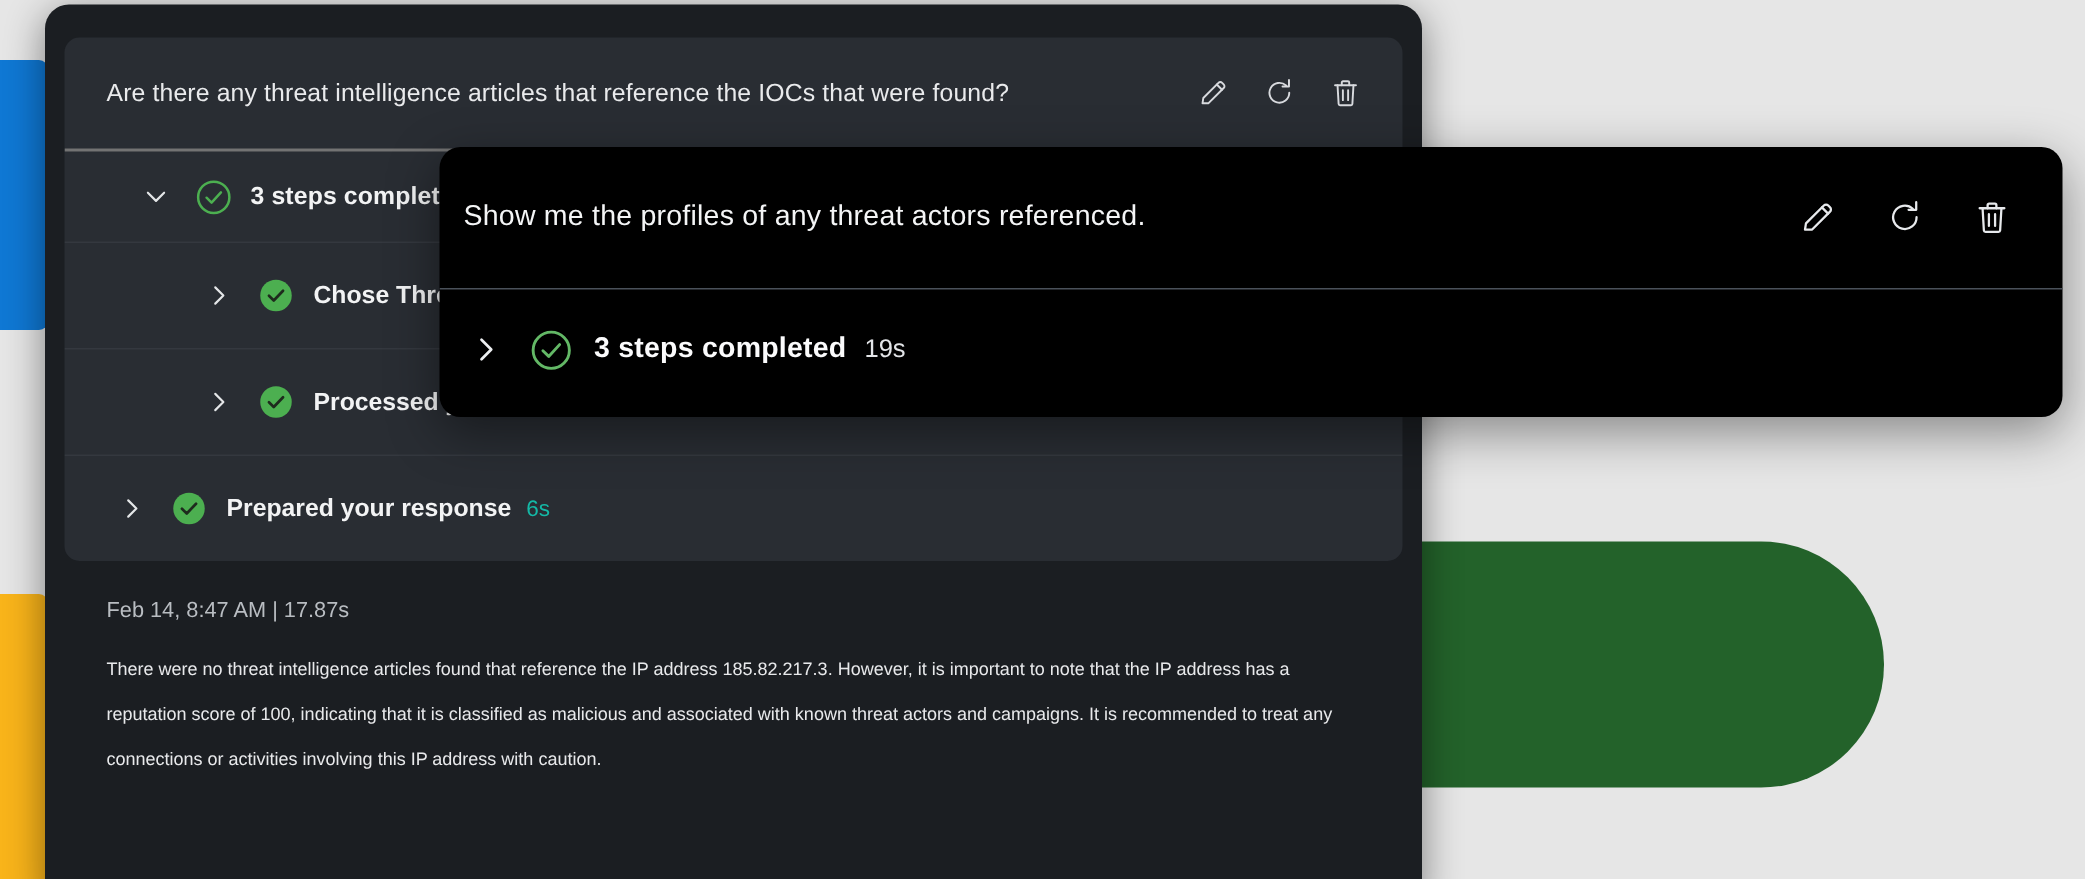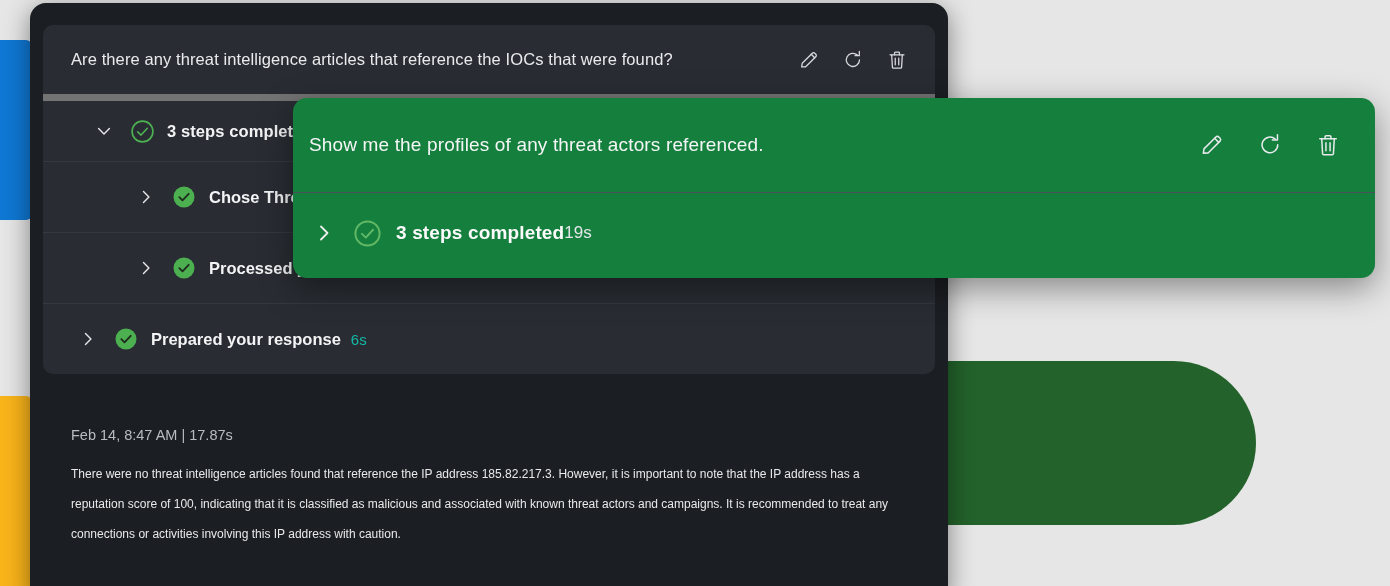--- a/index.html
+++ b/index.html
@@ -55,21 +55,21 @@
     border-radius: 10px;
     overflow: hidden;
   }
 
   .prompt-row {
     display: flex;
     align-items: center;
     height: 76px;
     padding: 0 14px 0 28px;
     box-sizing: border-box;
-    border-bottom: 7px solid #737373;
+    border-bottom: 2px solid #737373;
   }
   .prompt-text {
     flex: 1;
     color: #e9eaec;
     font-size: 16.5px;
     letter-spacing: 0.1px;
     white-space: nowrap;
   }
   .icon-group { display: flex; align-items: center; gap: 16px; padding-right: 10px; }
   .icon-btn {
@@ -131,21 +131,21 @@
 
   
   .check-outline { width: 25px; height: 25px; flex: none; }
   .check-filled  { width: 24px; height: 24px; flex: none; }
 
   
   #overlay-card {
     position: absolute;
     left: 293px; top: 98px;
     width: 1082px; height: 180px;
-    background: #15803d;
+    background: #000000;
     border-radius: 14px;
     box-shadow: 0 10px 34px rgba(0,0,0,0.42);
     overflow: hidden;
   }
   .ov-prompt-row {
     display: flex;
     align-items: center;
     height: 94px;
     padding: 0 20px 0 16px;
     box-sizing: border-box;
@@ -164,21 +164,21 @@
     padding-left: 16px;
     border-top: 1px solid #4a515a;
   }
   .ov-summary-label {
     color: #fbfbfc;
     font-size: 19px;
     font-weight: bold;
     margin-left: 14px;
     letter-spacing: 0.15px;
   }
-  .ov-dur { color: #e3e5e8; font-size: 17px; margin-left: 0; font-weight: normal; }
+  .ov-dur { color: #e3e5e8; font-size: 17px; margin-left: 12px; font-weight: normal; }
   .ov-chev { width: 30px; height: 30px; display:flex; align-items:center; justify-content:center; margin-right: 14px; cursor: pointer; }
   .ov-check { width: 29px; height: 29px; flex: none; }
 </style>
 </head>
 <body>
 
 <div class="bg-shape" id="shape-blue"></div>
 <div class="bg-shape" id="shape-yellow"></div>
 <div class="bg-shape" id="shape-green"></div>
 
@@ -261,21 +261,21 @@
       </div>
       <svg class="check-filled" viewBox="0 0 24 24">
         <circle cx="12" cy="12" r="10.5" fill="#4caf50"></circle>
         <polyline points="7.3,12.2 10.5,15.3 16.7,8.8" fill="none" stroke="#1e2b1d" stroke-width="1.8" stroke-linecap="round" stroke-linejoin="round"></polyline>
       </svg>
       <span class="step-label">Prepared your response</span>
       <span class="dur">6s</span>
     </div>
   </div>
 
-  <div style="position:absolute; left:13px; top:396px; width:892px;">
+  <div style="position:absolute; left:13px; top:368px; width:892px;">
     <div class="meta-line">Feb 14, 8:47 AM  |  17.87s</div>
     <div class="body-text">There were no threat intelligence articles found that reference the IP address 185.82.217.3. However, it is important to note that the IP address has a reputation score of 100, indicating that it is classified as malicious and associated with known threat actors and campaigns. It is recommended to treat any connections or activities involving this IP address with caution.</div>
   </div>
 </div>
 
 <div id="overlay-card">
   <div class="ov-prompt-row">
     <div class="ov-prompt-text">Show me the profiles of any threat actors referenced.</div>
     <div class="icon-group" style="gap:24px;">
       <div class="icon-btn" style="width:34px;height:34px;">

